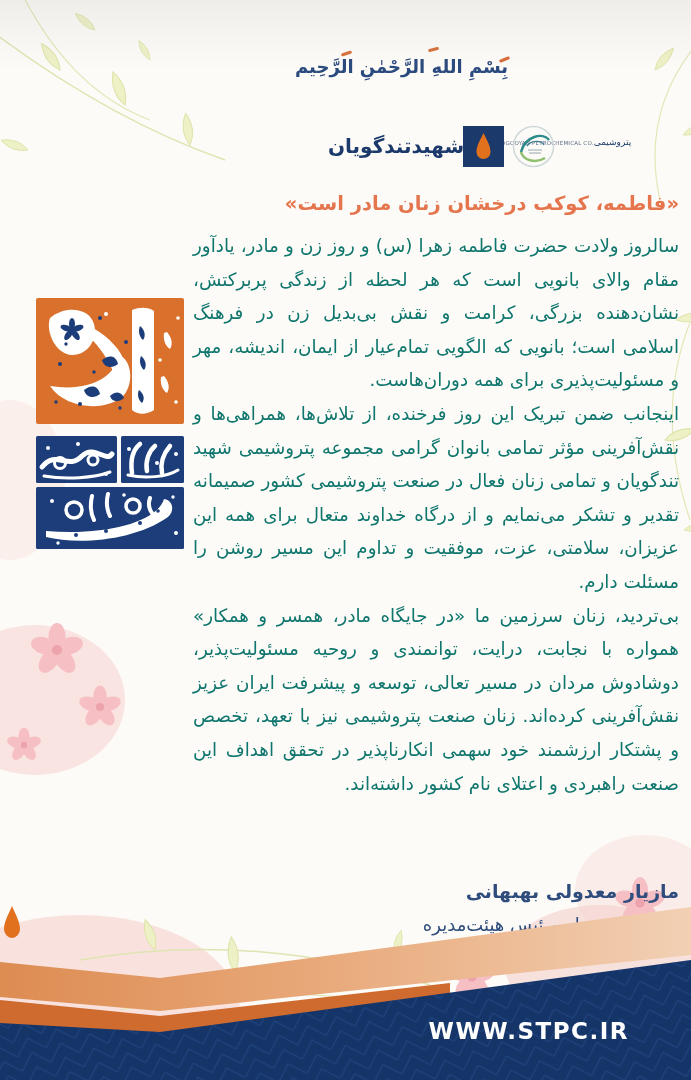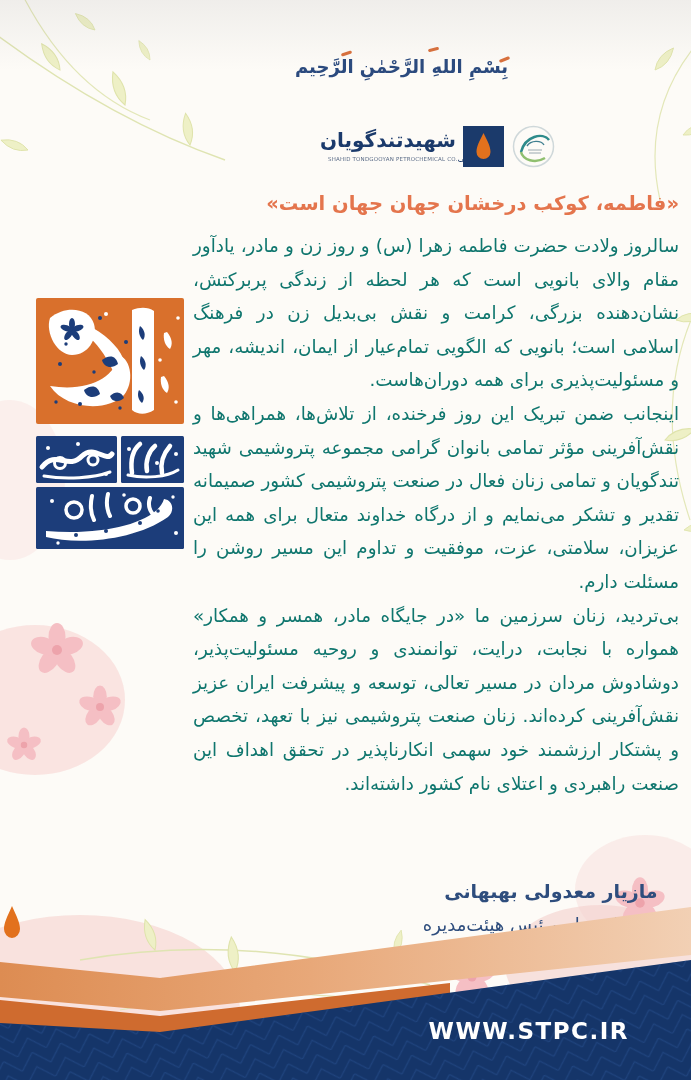--- a/index.html
+++ b/index.html
@@ -21,41 +21,41 @@
     direction:rtl; letter-spacing:1px;
   }
   .b-accent{position:absolute; width:11px; height:3px; background:#d9703c; border-radius:2px;}
   .b-accent.a1{left:18%; top:-4px; transform:rotate(-18deg);}
   .b-accent.a2{left:52%; top:-8px; transform:rotate(-14deg);}
   .b-accent.a3{left:80%; top:2px;  transform:rotate(-22deg);}
   .logo-row{
     position:absolute; left:328px; top:122px; z-index:2;
     display:flex; align-items:center; gap:7px; height:48px;
   }
-  .wordmark-block{display:flex; flex-direction:column; width:128px;}
+  .wordmark-block{display:flex; flex-direction:row; width:128px;}
   .wordmark{direction:rtl; color:#1b3a6b; font-weight:bold; font-size:20px; line-height:22px; text-align:left; white-space:nowrap;}
   .logo-subrow{display:flex; direction:ltr; justify-content:space-between; align-items:baseline; margin-top:2px;}
   .logo-en{font-size:5.5px; color:#5a6b86; letter-spacing:.2px; white-space:nowrap;}
   .logo-fa{direction:rtl; font-size:9px; color:#1b3a6b; white-space:nowrap;}
   .logo-square{width:41px; height:41px; flex:0 0 auto;}
   .logo-circle{width:45px; height:45px; flex:0 0 auto;}
   
   .headline{
     position:absolute; right:12px; top:192px; z-index:2;
     direction:rtl; color:#e4754d; font-size:19.5px; font-weight:bold;
   }
   .body-text{
     position:absolute; right:12px; top:229px; width:486px; z-index:2;
     direction:rtl; text-align:justify; color:#0f766e;
     font-size:18.3px; line-height:33.6px;
   }
   .body-text p{margin:0;}
   .signature{
     position:absolute; right:12px; top:874px; z-index:2;
-    direction:rtl; text-align:center; color:#2e4d7d; line-height:34px;
+    direction:rtl; text-align:right; color:#2e4d7d; line-height:34px;
   }
   .sig-name{font-size:19px; font-weight:bold;}
   .sig-title{font-size:18px;}
   
   .stamps{position:absolute; left:36px; top:298px; width:148px; z-index:2;}
   .stamp-row{display:flex; gap:4px; margin-top:12px;}
   .stamp svg{display:block;}
   .stamp-big-navy{margin-top:4px;}
   
   .footer{position:absolute; left:0; bottom:0; width:691px; height:175px; z-index:4;}
@@ -146,21 +146,21 @@
     </svg>
     <svg class="logo-circle" viewBox="0 0 45 45" aria-hidden="true">
       <circle cx="22.5" cy="22.5" r="20" fill="none" stroke="#cfd8da" stroke-width="1.5"></circle>
       <path d="M10 28 C14 12 32 8 38 16" fill="none" stroke="#2e8b8b" stroke-width="2.5"></path>
       <path d="M34 34 C24 40 12 36 10 28" fill="none" stroke="#8fbf6f" stroke-width="2.5"></path>
       <path d="M16 22 C20 16 30 16 33 21" fill="none" stroke="#3f7f8f" stroke-width="1.4"></path>
       <path d="M17 26 L31 26 M18 29 L30 29" stroke="#9aa8b0" stroke-width="1"></path>
     </svg>
   </div>
 
-  <div class="headline">«فاطمه، کوکب درخشان جهان جهان است»</div>
+  <div class="headline">«فاطمه، کوکب درخشان زنان مادر است»</div>
 
   <div class="body-text">
     <p>سالروز ولادت حضرت فاطمه زهرا (س) و روز زن و مادر، یادآور مقام والای بانویی است که هر لحظه از زندگی پربرکتش، نشان‌دهنده بزرگی، کرامت و نقش بی‌بدیل زن در فرهنگ اسلامی است؛ بانویی که الگویی تمام‌عیار از ایمان، اندیشه، مهر و مسئولیت‌پذیری برای همه دوران‌هاست.</p>
     <p>اینجانب ضمن تبریک این روز فرخنده، از تلاش‌ها، همراهی‌ها و نقش‌آفرینی مؤثر تمامی بانوان گرامی مجموعه پتروشیمی شهید تندگویان و تمامی زنان فعال در صنعت پتروشیمی کشور صمیمانه تقدیر و تشکر می‌نمایم و از درگاه خداوند متعال برای همه این عزیزان، سلامتی، عزت، موفقیت و تداوم این مسیر روشن را مسئلت دارم.</p>
     <p>بی‌تردید، زنان سرزمین ما «در جایگاه مادر، همسر و همکار» همواره با نجابت، درایت، توانمندی و روحیه مسئولیت‌پذیر، دوشادوش مردان در مسیر تعالی، توسعه و پیشرفت ایران عزیز نقش‌آفرینی کرده‌اند. زنان صنعت پتروشیمی نیز با تعهد، تخصص و پشتکار ارزشمند خود سهمی انکارناپذیر در تحقق اهداف این صنعت راهبردی و اعتلای نام کشور داشته‌اند.</p>
   </div>
 
   <div class="signature">
     <div class="sig-name">مازیار معدولی بهبهانی</div>
     <div class="sig-title">مدیرعامل و نایب‌رئیس هیئت‌مدیره</div>

